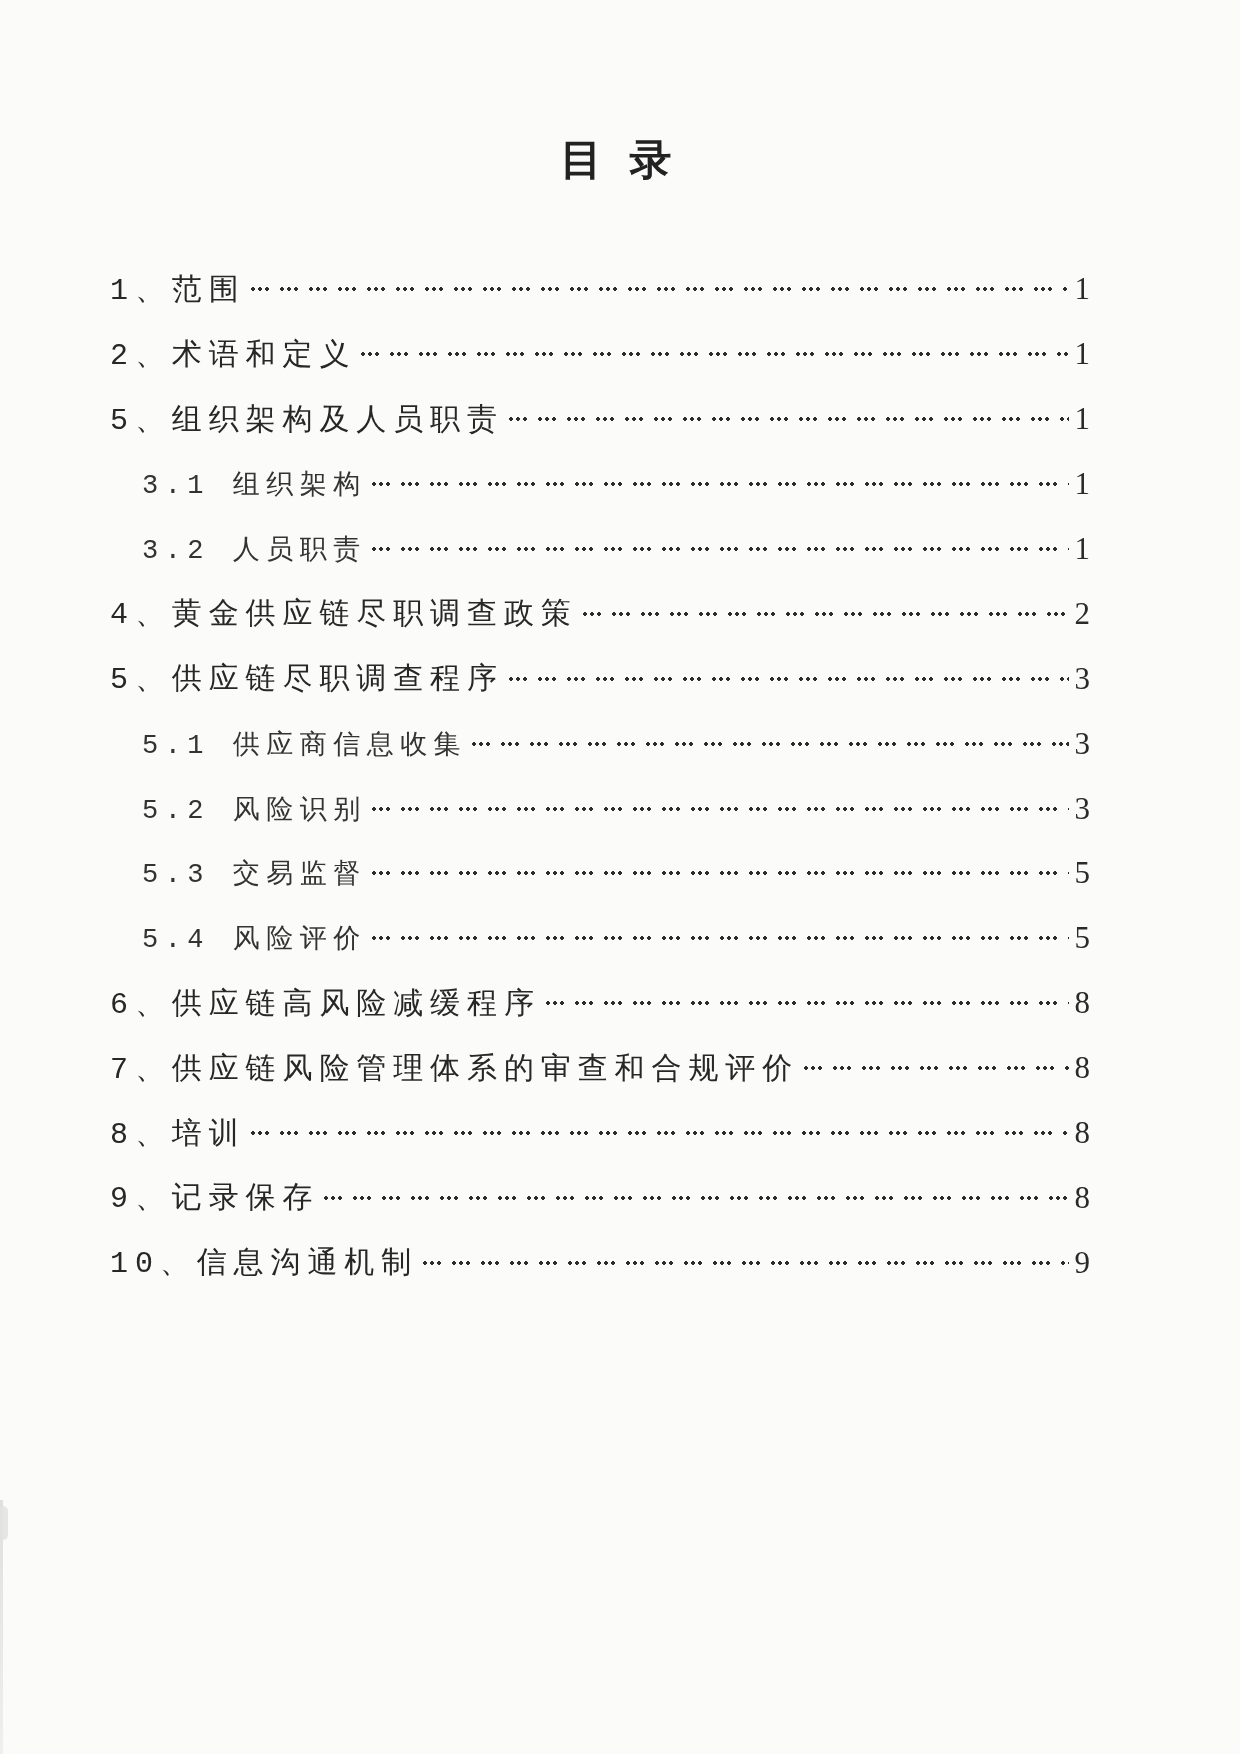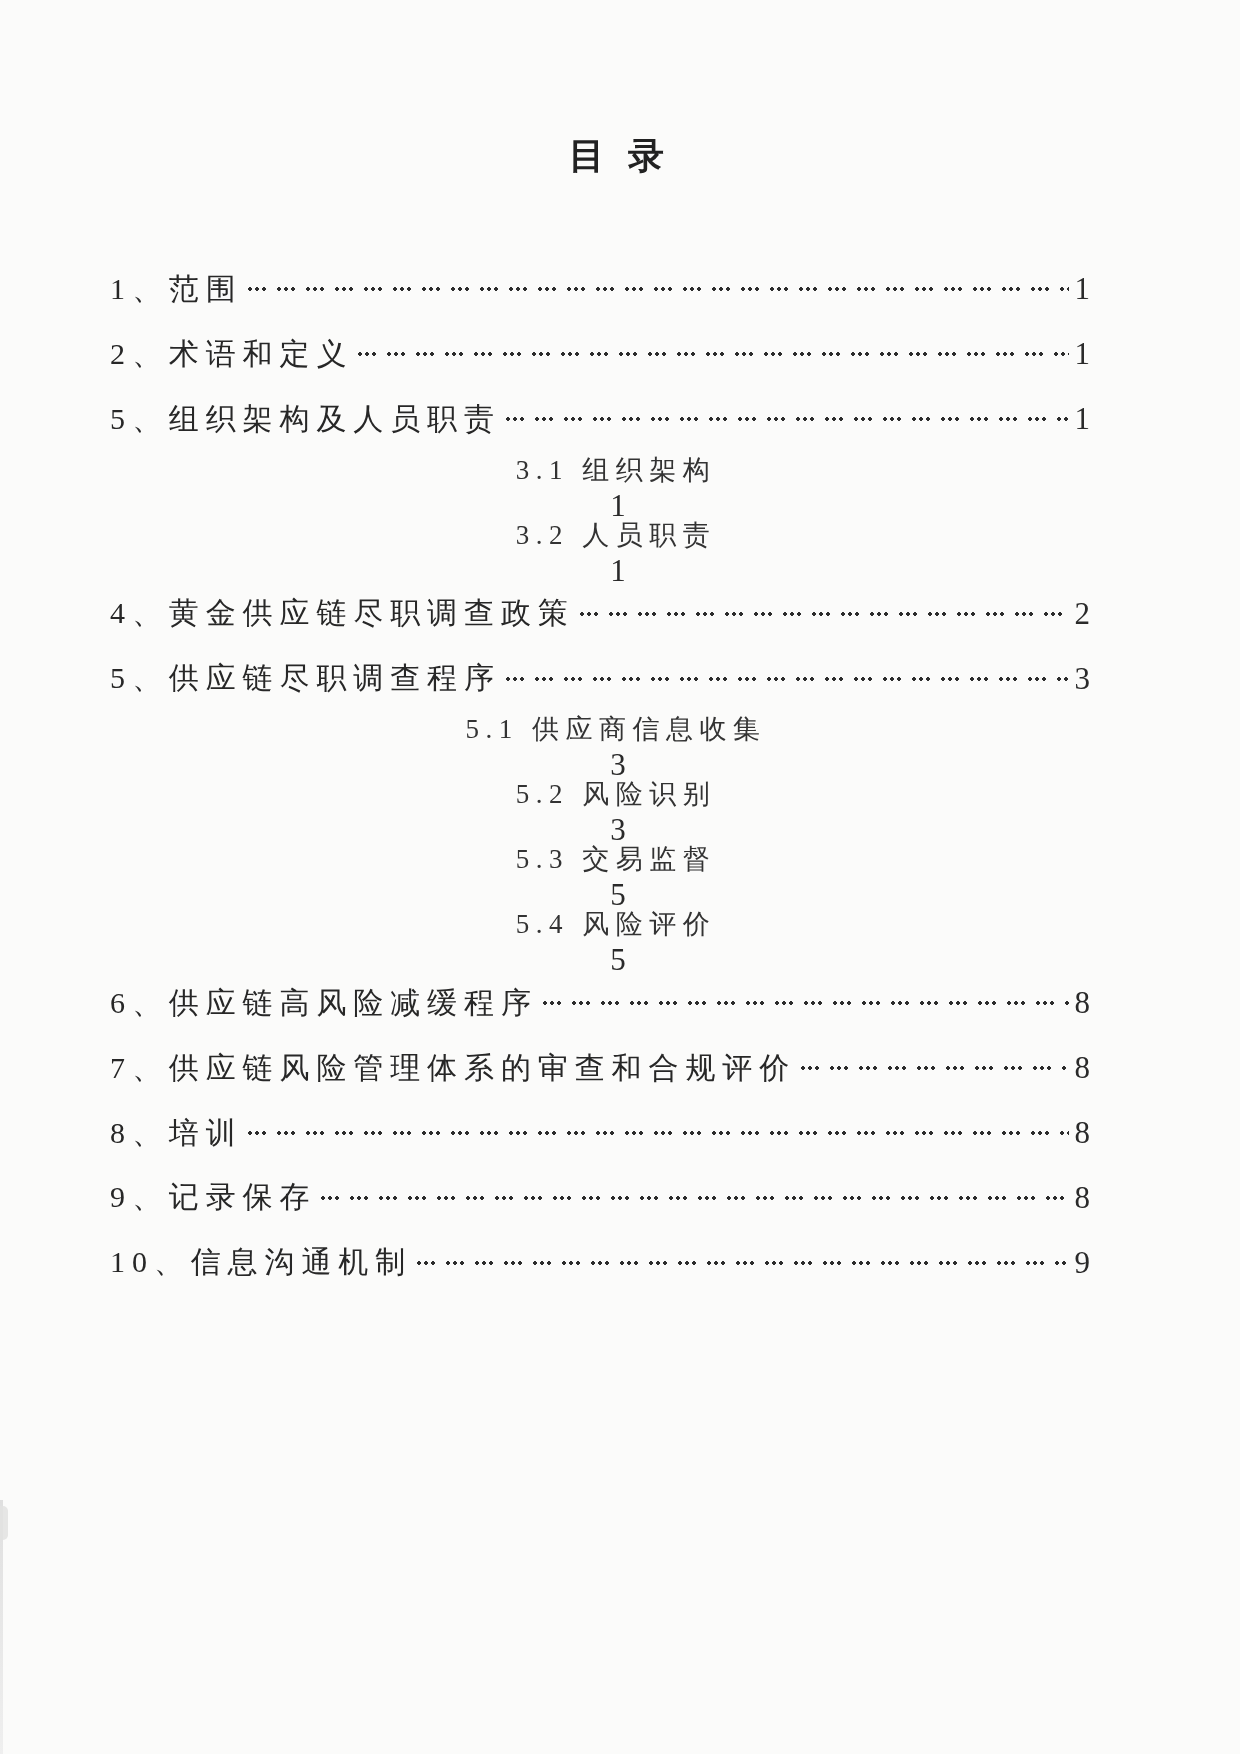--- a/index.html
+++ b/index.html
@@ -15,21 +15,21 @@
     overflow: hidden;
     font-family: "Liberation Serif", "DejaVu Serif", serif;
     color: #262626;
   }
   .doc-title {
     position: absolute;
     top: 132px;
     left: 0;
     width: 100%;
     text-align: center;
-    font-size: 36px;
+    font-size: 42px;
     font-weight: 600;
     letter-spacing: 0.20em;
     color: #222222;
     white-space: pre;
   }
   .toc-list {
     position: absolute;
     left: 100px;
     top: 257px;
     width: 990px;
@@ -41,25 +41,25 @@
     font-size: 30px;
     letter-spacing: 0.23em;
     color: #272727;
   }
   .toc-row.main { padding-left: 10px; }
   .toc-row.sub {
     padding-left: 42px;
     font-size: 27px;
     letter-spacing: 0.24em;
     color: #333333;
-    flex-direction: column;
   }
   .toc-label {
     white-space: nowrap;
     flex: 0 0 auto;
+    font-family: Liberation Mono, monospace;
   }
   .toc-leader {
     flex: 1 1 auto;
     height: 18px;
     margin-right: 2px;
     background-image:
       radial-gradient(circle at 3px  50%, #2c2c2c 1.6px, rgba(0,0,0,0) 2.0px),
       radial-gradient(circle at 10px 50%, #2c2c2c 1.6px, rgba(0,0,0,0) 2.0px),
       radial-gradient(circle at 17px 50%, #2c2c2c 1.6px, rgba(0,0,0,0) 2.0px);
     background-size: 29px 18px;

